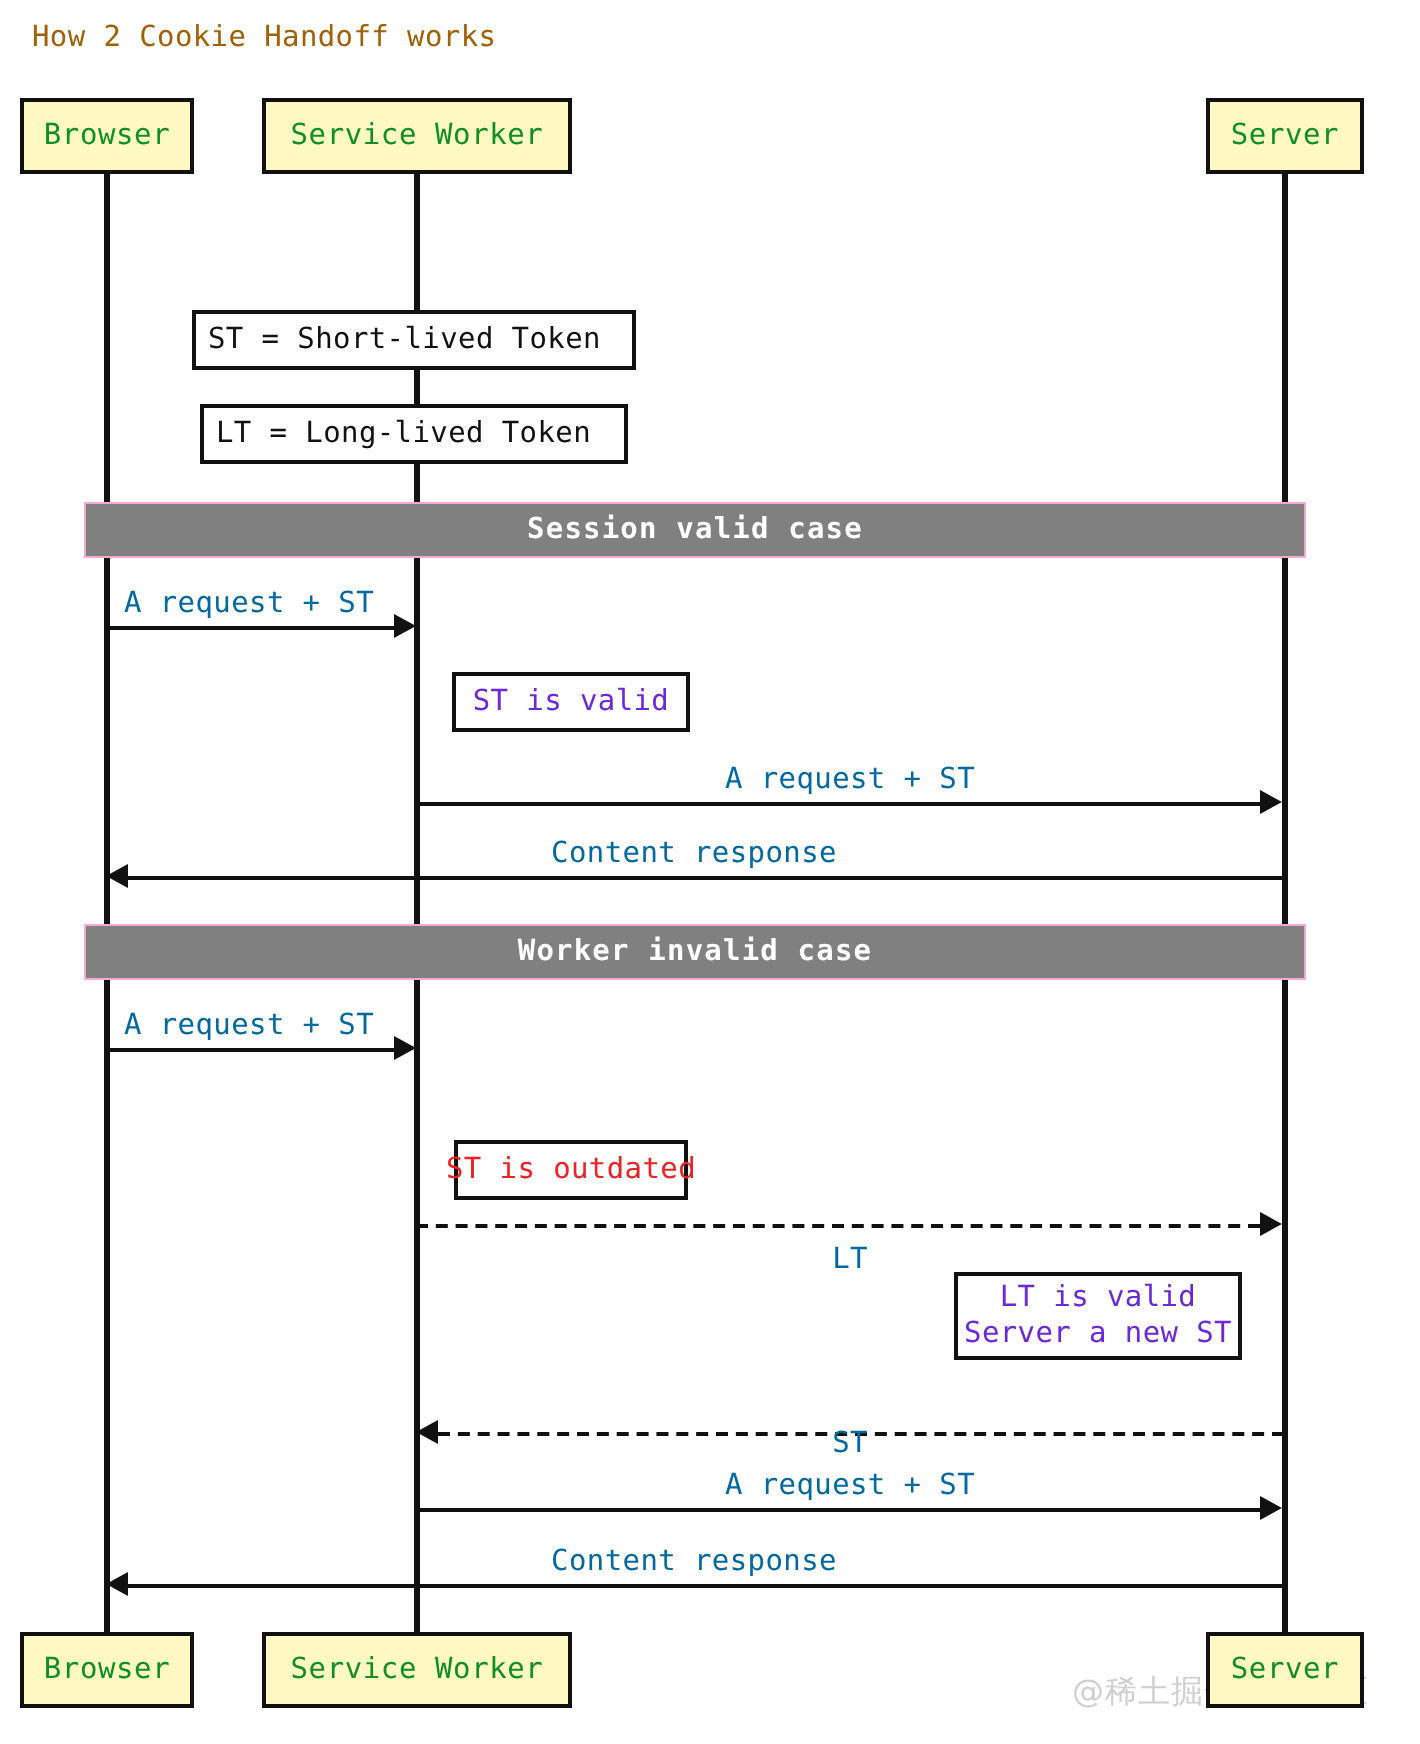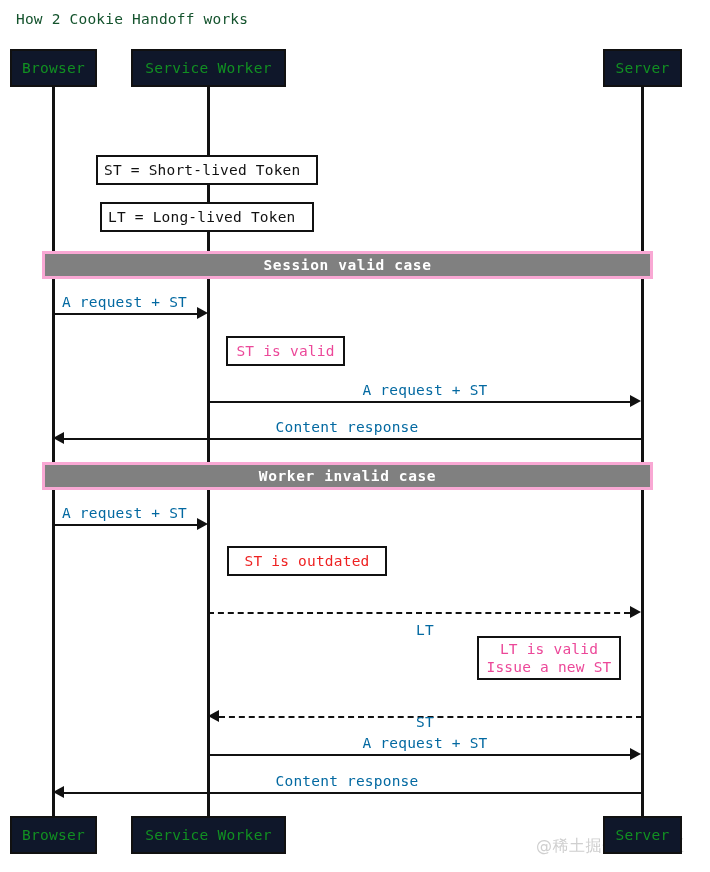--- a/index.html
+++ b/index.html
@@ -13,30 +13,30 @@
     height: 872px;
     background: #ffffff;
     font-family: "DejaVu Sans Mono", "Liberation Mono", monospace;
     overflow: hidden;
   }
   .diagram-title {
     position: absolute;
     left: 16px;
     top: 11px;
     font-size: 14.5px;
-    color: #14532d;
+    color: #a16207;
     letter-spacing: 0.2px;
     white-space: nowrap;
   }
   
   .participant {
     position: absolute;
     box-sizing: border-box;
     border: 2.5px solid #111111;
-    background: #0f172a;
+    background: #fef9c3;
     color: #119022;
     font-size: 14.5px;
     display: flex;
     align-items: center;
     justify-content: center;
     height: 38px;
     letter-spacing: 0.3px;
     white-space: nowrap;
     z-index: 6;
   }
@@ -62,28 +62,28 @@
     letter-spacing: 0.2px;
     white-space: nowrap;
     z-index: 5;
     line-height: 1.25;
   }
   .note.left-align {
     align-items: flex-start;
     padding-left: 6px;
   }
   .note .note-line { display: block; }
-  .note-blue { color: #ec4899; }
+  .note-blue { color: #6d28d9; }
   .note-red  { color: #ee2222; }
   
   .section-bar {
     position: absolute;
     box-sizing: border-box;
     background: #808080;
-    border: 3px solid #f9a8d4;
+    border: 1px solid #f9a8d4;
     height: 28px;
     color: #ffffff;
     font-size: 14.5px;
     display: flex;
     align-items: center;
     justify-content: center;
     letter-spacing: 0.6px;
     font-weight: bold;
     white-space: nowrap;
     z-index: 7;
@@ -182,31 +182,31 @@
   <div class="arrow-head left" style="left:53px; top:432px;"></div>
 
   <div class="section-bar" style="left:42px; top:462px; width:611px;">
     <span>Worker invalid case</span>
   </div>
 
   <div class="msg-label" style="left:62px; top:505px;">A request + ST</div>
   <div class="msg-line" style="left:53px; top:524px; width:145px;"></div>
   <div class="arrow-head right" style="left:197px; top:518px;"></div>
 
-  <div class="note" style="left:227px; top:546px; width:160px; height:30px;">
+  <div class="note" style="left:227px; top:570px; width:117px; height:30px;">
     <span class="note-line note-red">ST is outdated</span>
   </div>
 
   <div class="msg-label centered" style="left:425px; top:593px;margin-top:29px;">LT</div>
   <div class="msg-line dashed" style="left:208px; top:612px; width:422px;"></div>
   <div class="arrow-head right" style="left:630px; top:606px;"></div>
 
   <div class="note" style="left:477px; top:636px; width:144px; height:44px;">
     <span class="note-line note-blue">LT is valid</span>
-    <span class="note-line note-blue">Issue a new ST</span>
+    <span class="note-line note-blue">Server a new ST</span>
   </div>
 
   <div class="msg-label centered" style="left:425px; top:697px;margin-top:17px;">ST</div>
   <div class="msg-line dashed" style="left:219px; top:716px; width:423px;"></div>
   <div class="arrow-head left" style="left:208px; top:710px;"></div>
 
   <div class="msg-label centered" style="left:425px; top:735px;">A request + ST</div>
   <div class="msg-line" style="left:208px; top:754px; width:422px;"></div>
   <div class="arrow-head right" style="left:630px; top:748px;"></div>
 

